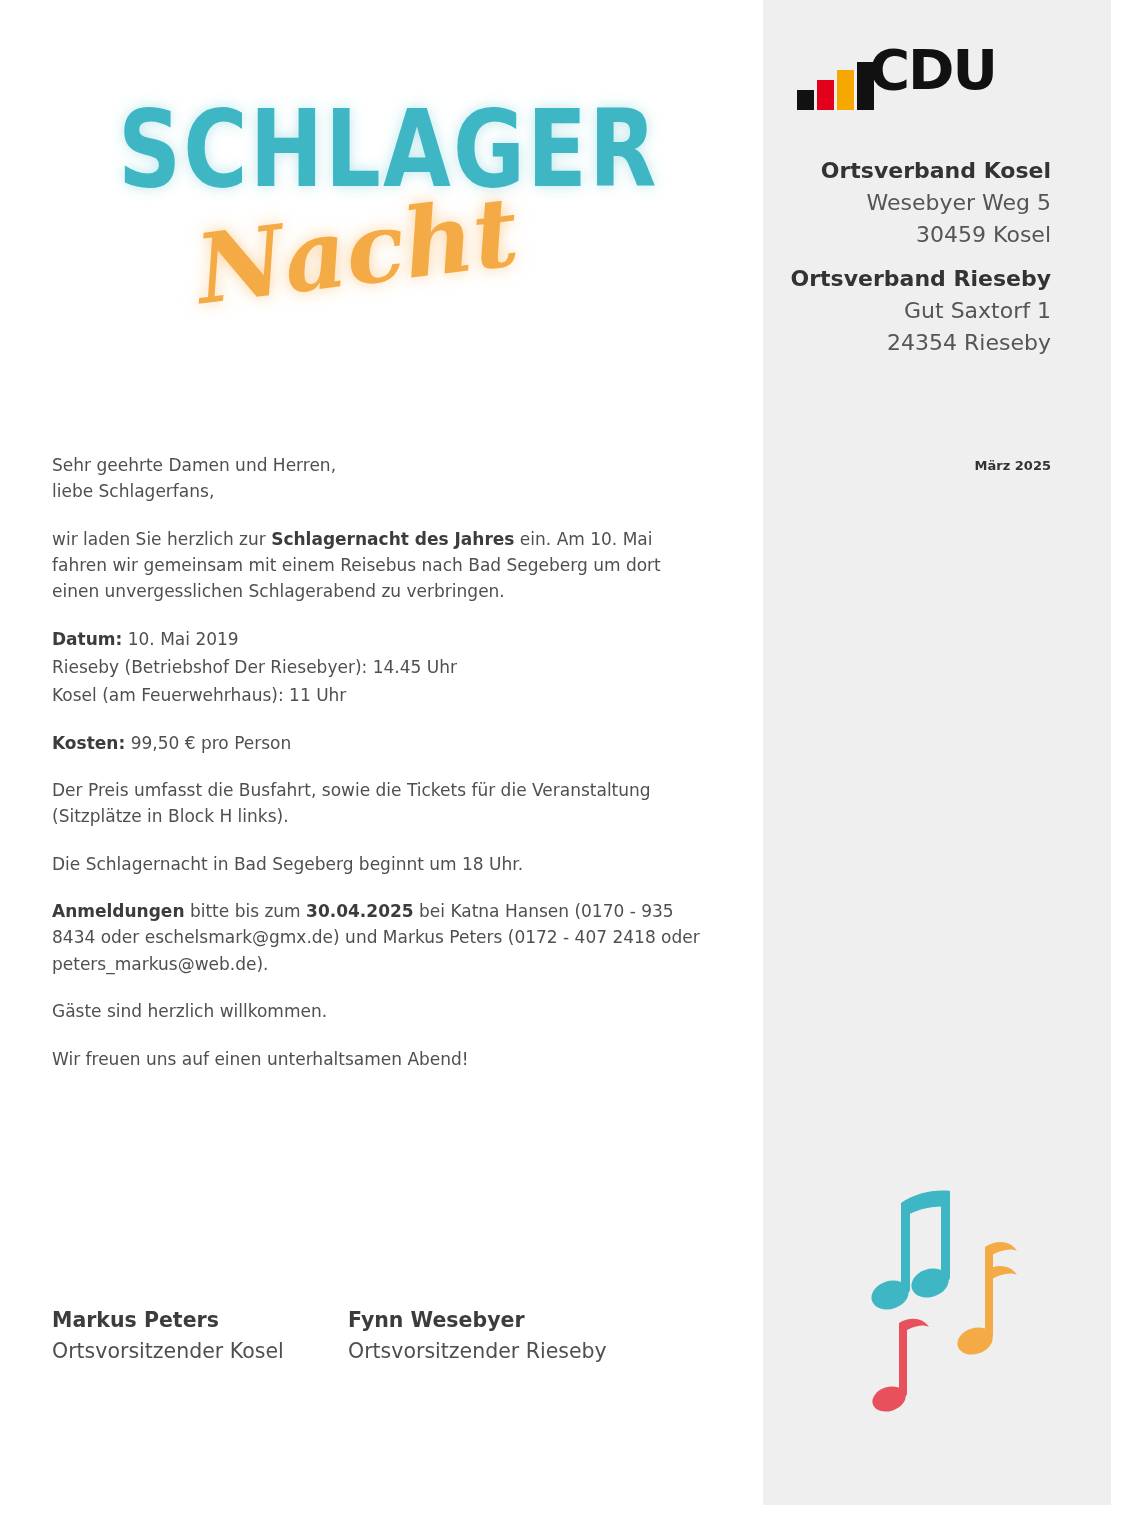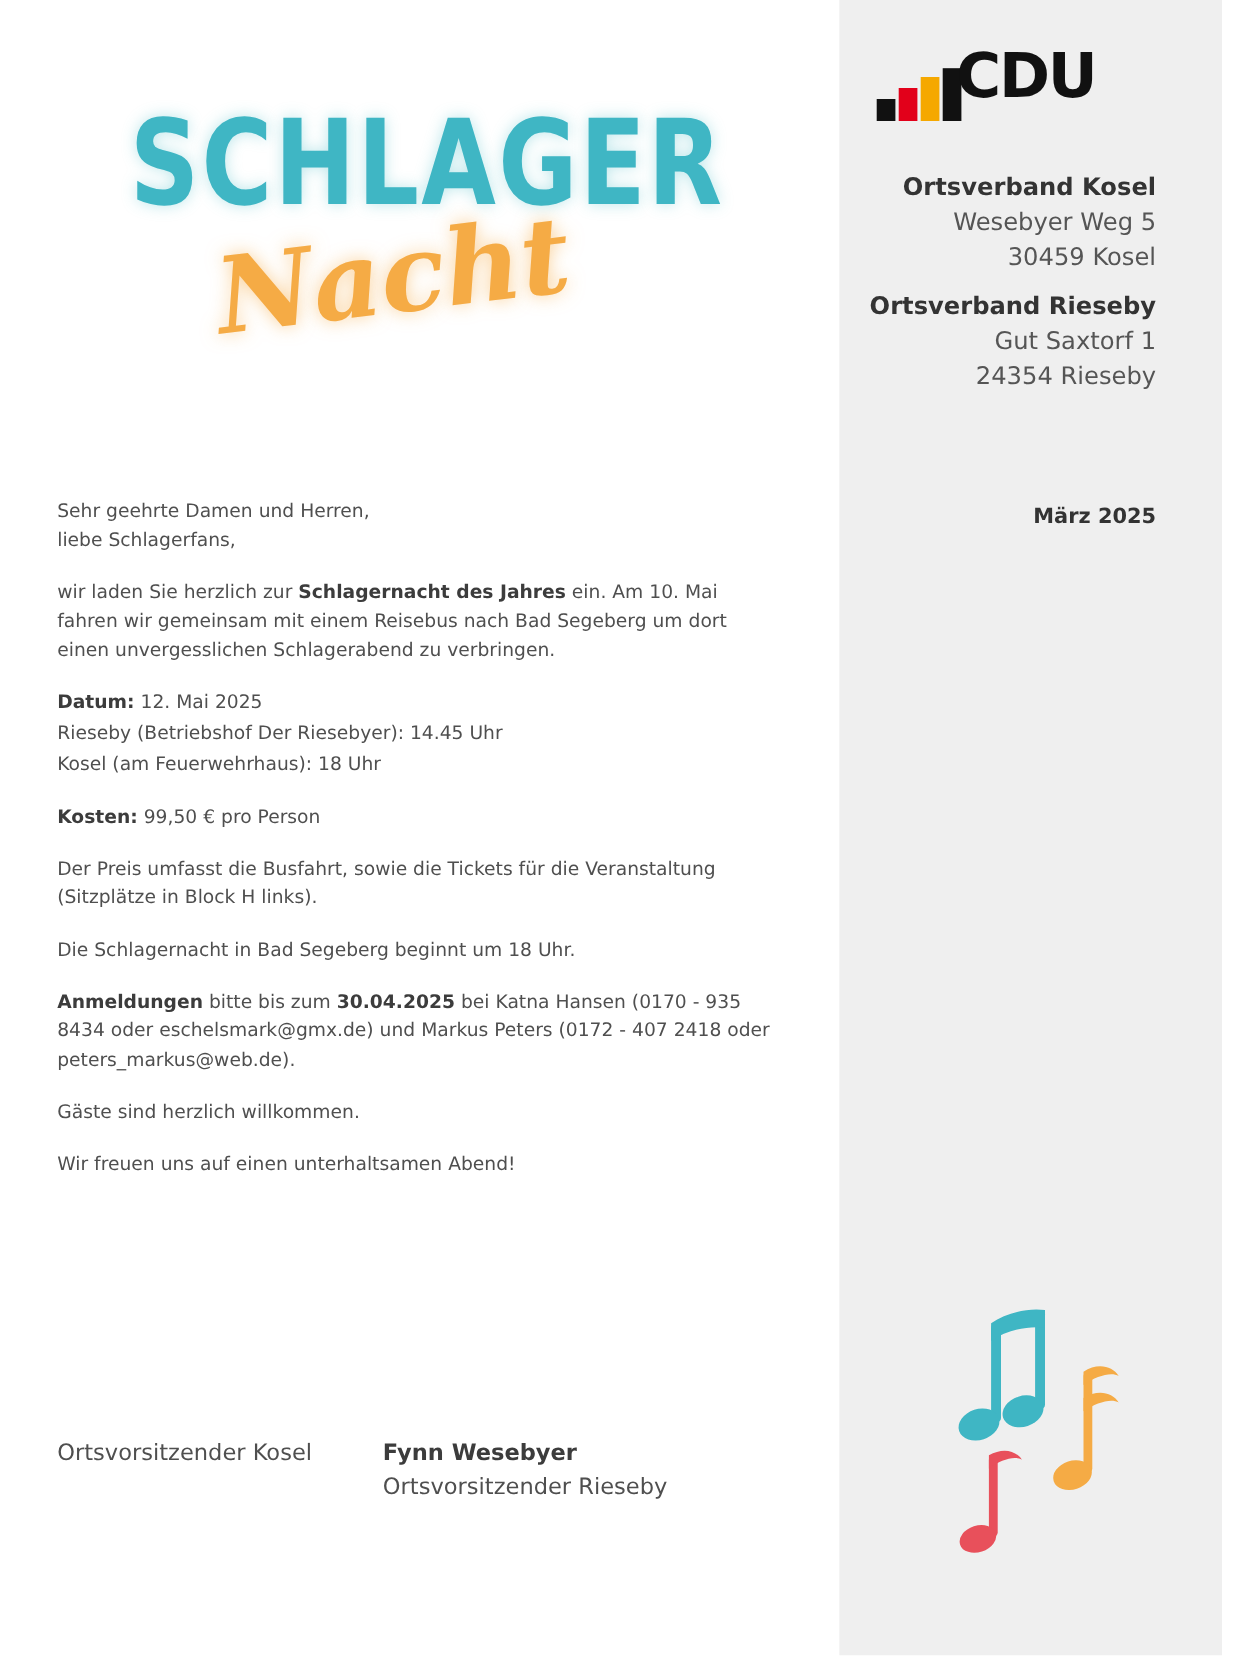--- a/index.html
+++ b/index.html
@@ -160,21 +160,21 @@
   .addr-block.second { top: 263px; }
   .addr-title {
     font-weight: bold;
     color: #333333;
   }
 
   .date-line {
     position: absolute;
     right: 60px;
     top: 458px;
-    font-size: 19px;
+    font-size: 13px;
     font-weight: bold;
     color: #333333;
     text-align: right;
   }
 
   .notes-art {
     position: absolute;
     left: 90px;
     top: 1185px;
     width: 200px;
@@ -216,45 +216,46 @@
       <p>
         <span class="salutation-line">Sehr geehrte Damen und Herren,</span><br>
         <span class="salutation-line">liebe Schlagerfans,</span>
       </p>
 
       <p>
         <span>wir laden Sie herzlich zur </span><b>Schlagernacht des Jahres</b><span> ein. Am 10. Mai fahren wir gemeinsam mit einem Reisebus nach Bad Segeberg um dort einen unvergesslichen Schlagerabend zu verbringen.</span>
       </p>
 
       <p class="tight">
-        <b>Datum:</b><span> 12. Mai 2025</span>
+        <b>Datum:</b><span> 10. Mai 2019</span>
       </p>
 
       <p class="tight">Rieseby (Betriebshof Der Riesebyer): 14.45 Uhr</p>
-      <p>Kosel (am Feuerwehrhaus): 18 Uhr</p>
+      <p>Kosel (am Feuerwehrhaus): 11 Uhr</p>
 
       <p>
         <b>Kosten:</b><span> 99,50 € pro Person</span>
       </p>
 
       <p>Der Preis umfasst die Busfahrt, sowie die Tickets für die Veranstaltung (Sitzplätze in Block H links).</p>
 
       <p>Die Schlagernacht in Bad Segeberg beginnt um 18 Uhr.</p>
 
       <p>
         <b>Anmeldungen</b><span> bitte bis zum </span><b>30.04.2025</b><span> bei Katna Hansen (0170 - 935 8434 oder eschelsmark@gmx.de) und Markus Peters (0172 - 407 2418 oder peters_markus@web.de).</span>
       </p>
 
       <p>Gäste sind herzlich willkommen.</p>
 
       <p>Wir freuen uns auf einen unterhaltsamen Abend!</p>
     </div>
 
     <div class="signatures">
       <div class="sig-col">
+        <div class="sig-name">Markus Peters</div>
         <div class="sig-role">Ortsvorsitzender Kosel</div>
       </div>
       <div class="sig-col">
         <div class="sig-name">Fynn Wesebyer</div>
         <div class="sig-role">Ortsvorsitzender Rieseby</div>
       </div>
     </div>
   </div>
 
   <div class="side-col">

